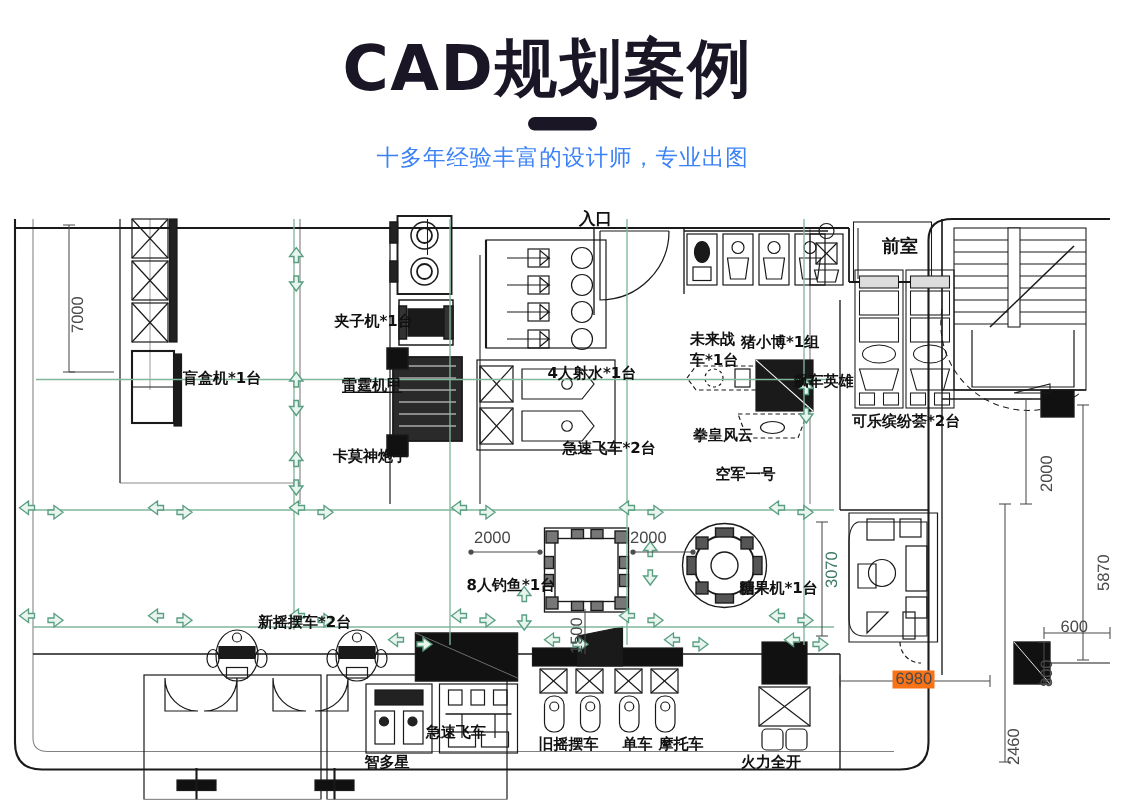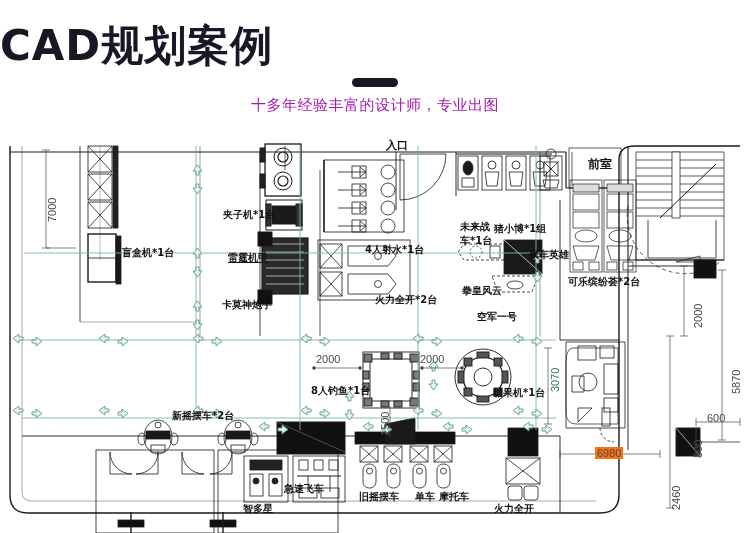--- a/index.html
+++ b/index.html
@@ -3,31 +3,31 @@
 <meta charset="utf-8">
 <style>
   html,body{margin:0;padding:0;}
   body{
     width:750px;height:533px;background:#ffffff;
     font-family:"Liberation Sans","DejaVu Sans",sans-serif;
     overflow:hidden;position:relative;
   }
   .header{width:750px;height:140px;position:relative;}
   .title{
-    position:absolute;left:0;top:18px;width:730px;
+    position:absolute;left:0;top:18px;width:730px;text-align:center;
     font-size:42px;font-weight:bold;color:#1a1626;letter-spacing:1px;
     font-family:"DejaVu Sans","Liberation Sans",sans-serif;
   }
   .divider{
     position:absolute;left:352px;top:78px;width:46px;height:9px;
     background:#1a1626;border-radius:5px;
   }
   .subtitle{
     position:absolute;left:0;top:96px;width:750px;text-align:center;
-    font-size:15px;color:#a21caf;letter-spacing:0.5px;
+    font-size:15px;color:#3b82f6;letter-spacing:0.5px;
     font-family:"DejaVu Sans","Liberation Sans",sans-serif;
   }
 
   .plan{position:absolute;left:0;top:140px;width:750px;height:393px;}
   .plansvg{position:absolute;left:0;top:0;}
 
   .lbl{
     position:absolute;font-size:10px;font-weight:bold;color:#111;
     white-space:nowrap;font-family:"DejaVu Sans","Liberation Sans",sans-serif;
     line-height:10px;
@@ -553,21 +553,21 @@
   </svg>
 
   <div class="room" style="left:588px;top:16px;">前室</div>
   <div class="room" style="left:386px;top:-2px;font-size:11px;">入口</div>
 
   <div class="lbl" style="left:122px;top:108px;">盲盒机*1台</div>
   <div class="lbl" style="left:223px;top:70px;">夹子机*1台</div>
   <div class="lbl" style="left:228px;top:113px;text-decoration:underline;">雷霆机甲</div>
   <div class="lbl" style="left:222px;top:160px;">卡莫神炮手</div>
   <div class="lbl" style="left:365px;top:105px;">4人射水*1台</div>
-  <div class="lbl" style="left:375px;top:155px;">火力全开*2台</div>
+  <div class="lbl" style="left:375px;top:155px;">急速飞车*2台</div>
   <div class="lbl" style="left:460px;top:82px;">未来战</div>
   <div class="lbl" style="left:460px;top:96px;">车*1台</div>
   <div class="lbl" style="left:494px;top:84px;">猪小博*1组</div>
   <div class="lbl" style="left:529px;top:110px;">飙车英雄</div>
   <div class="lbl" style="left:462px;top:146px;">拳皇风云</div>
   <div class="lbl" style="left:477px;top:172px;">空军一号</div>
   <div class="lbl" style="left:568px;top:137px;">可乐缤纷荟*2台</div>
   <div class="lbl" style="left:311px;top:246px;">8人钓鱼*1台</div>
   <div class="lbl" style="left:493px;top:248px;">糖果机*1台</div>
   <div class="lbl" style="left:172px;top:271px;">新摇摆车*2台</div>

